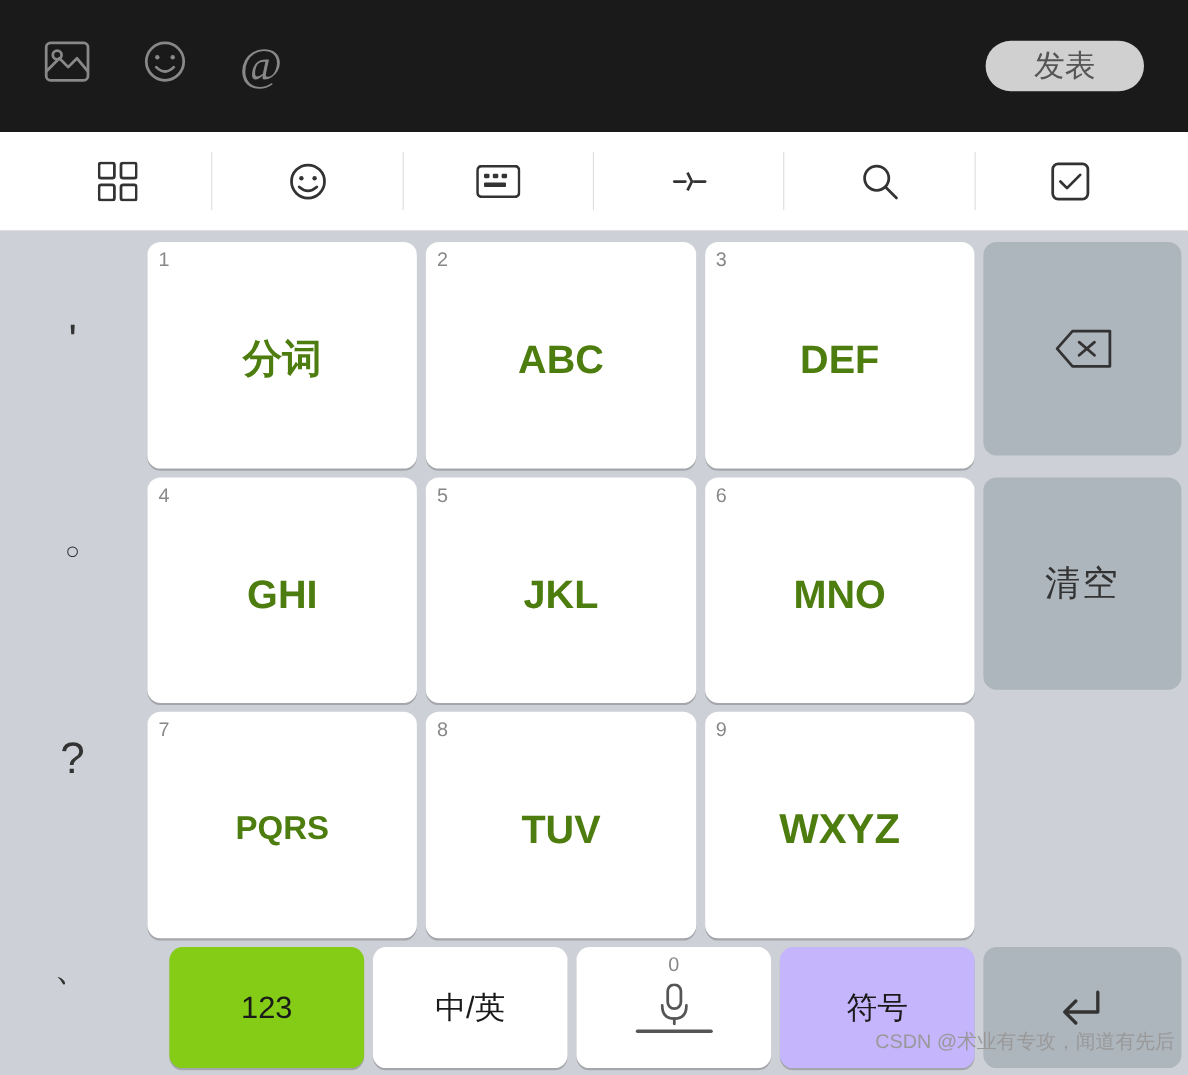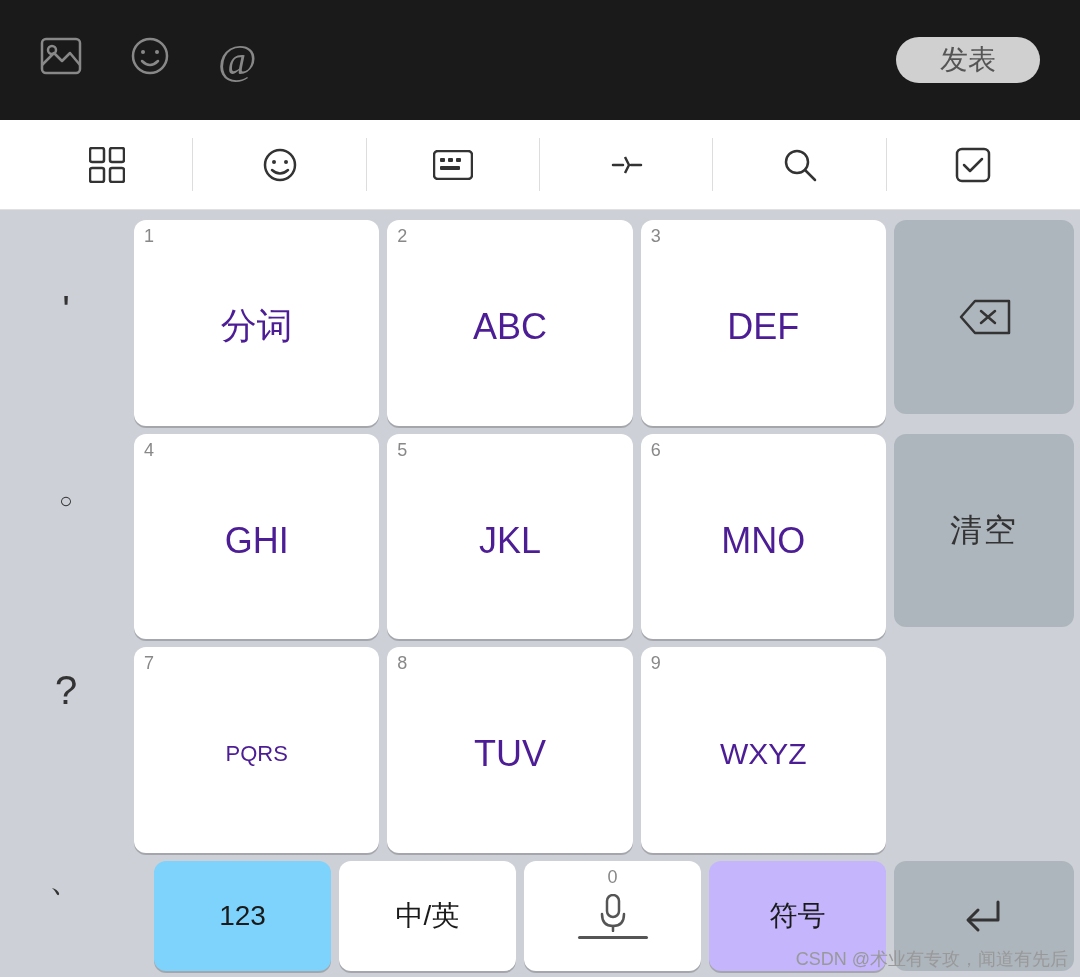--- a/index.html
+++ b/index.html
@@ -94,22 +94,22 @@
       position: absolute;
       top: 6px;
       left: 10px;
       font-size: 18px;
       color: #888;
       font-weight: 400;
     }
 
     .key-label {
       font-size: 36px;
-      color: #4c1d95;
-      font-weight: 400;
+      color: #4d7c0f;
+      font-weight: 700;
       margin-top: 8px;
     }
 
     .key-label-small {
       font-size: 28px;
       color: #1a1a1a;
       font-weight: 400;
     }
 
     
@@ -187,21 +187,21 @@
     .voice-line {
       width: 70px;
       height: 3px;
       background: #555;
       border-radius: 2px;
     }
 
     
     .footer-text {
       position: absolute;
-      bottom: 6px;
+      bottom: 18px;
       right: 12px;
       font-size: 18px;
       color: #999;
     }
 
     .wrapper {
       position: relative;
       flex: 1;
       display: flex;
       flex-direction: column;
@@ -336,34 +336,34 @@
           </div>
           <div class="main-key">
             <span class="key-number">6</span>
             <span class="key-label">MNO</span>
           </div>
         </div>
 
         <div class="main-row">
           <div class="main-key">
             <span class="key-number">7</span>
-            <span class="key-label" style="font-size:22px;">PQRS</span>
+            <span class="key-label" style="font-size:30px;">PQRS</span>
           </div>
           <div class="main-key">
             <span class="key-number">8</span>
             <span class="key-label">TUV</span>
           </div>
           <div class="main-key">
             <span class="key-number">9</span>
-            <span class="key-label" style="font-size:30px;">WXYZ</span>
+            <span class="key-label" style="font-size:38px;">WXYZ</span>
           </div>
         </div>
 
         <div class="main-row" style="flex:none; height:110px;">
-          <div class="main-key key-gray" style="flex:1; background:#7dd3fc;margin-left:20px;">
+          <div class="main-key key-gray" style="flex:1; background:#84cc16;margin-left:20px;">
             <span class="key-label-small">123</span>
           </div>
           <div class="main-key key-gray" style="flex:1; background:#ffffff;">
             <span class="key-label-small">中/英</span>
           </div>
           <div class="main-key" style="flex:1; background:#fff;">
             <span style="position:absolute; top:6px; left:50%; transform:translateX(-50%); font-size:18px; color:#888;">0</span>
             <div class="voice-container">
               <svg width="30" height="38" viewBox="0 0 30 38" fill="none">
                 <rect x="9" y="1" width="12" height="22" rx="6" stroke="#555" stroke-width="2.5"></rect>

